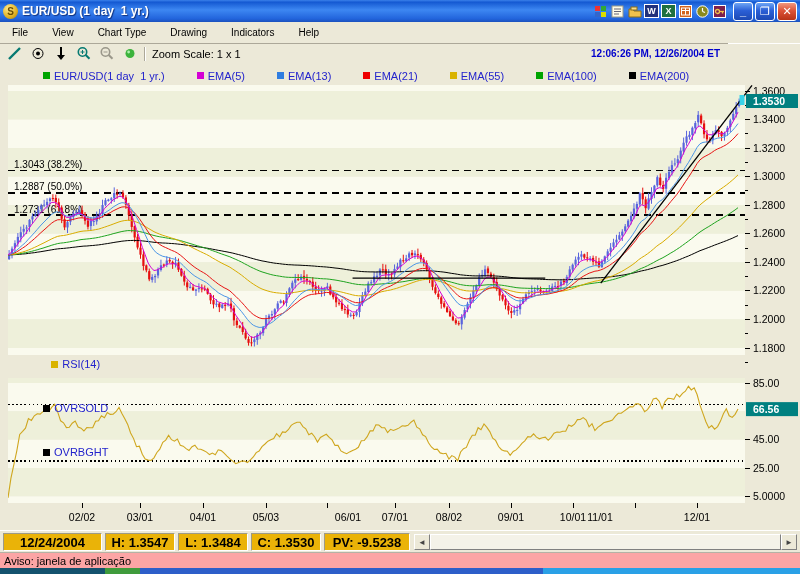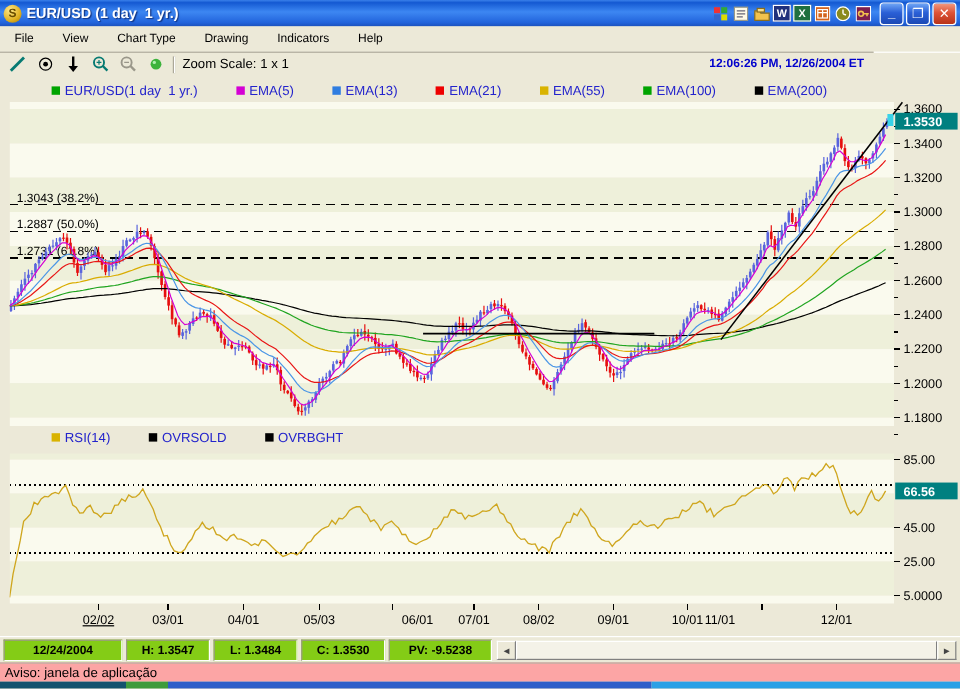--- a/index.html
+++ b/index.html
@@ -30,29 +30,29 @@
   #tools{display:flex;align-items:center;gap:7px;margin-left:7px;}
   .tico{width:16px;height:15px;display:flex;align-items:center;justify-content:center;}
   .tsep{width:1px;height:14px;background:#aca899;border-right:1px solid #fff;margin:0 6px;}
   #zoomscale{color:#000;}
   #clock{margin-left:auto;margin-right:8px;color:#0000cc;font-weight:bold;font-size:10px;}
   
   #chart{position:absolute;left:0;top:62px;width:800px;height:468px;background:#ece9d8;}
   #csvg{position:absolute;left:0;top:0;}
   .legend{position:absolute;left:43px;display:flex;align-items:center;gap:32px;
           font-size:11px;color:#2323cc;height:13px;}
-  #legend1{top:7px;} #legend2{top:296px;}
+  #legend1{top:7px;} #legend2{top:296px;flex-direction:column;}
   .lsq{display:inline-block;width:7px;height:7px;margin-right:4px;}
   .litem{display:flex;align-items:center;white-space:pre;}
   .xlab{position:absolute;font-size:10.5px;color:#000;transform:translateX(-50%);top:449px;}
   
   #statusbar{position:absolute;left:0;top:530px;width:800px;height:22px;background:#ece9d8;
     border-top:1px solid #fff;display:flex;align-items:center;}
   .scell{height:16px;margin-left:3px;display:flex;align-items:center;justify-content:center;
-    font-size:10px;font-weight:bold;color:#000;background:#84cc16;
+    font-size:13px;font-weight:bold;color:#000;background:#eab308;
     border:1px solid;border-color:#9d9a88 #fff #fff #9d9a88;}
   #hscroll{flex:1;height:17px;margin:0 3px 0 4px;display:flex;align-items:center;}
   .sbtn{width:16px;height:16px;font-size:8px;color:#444;background:#ece9d8;padding:0;
     border:1px solid;border-color:#fff #808080 #808080 #fff;display:flex;align-items:center;justify-content:center;}
   #sbT{flex:1;height:16px;background:#f4f2e8;border:1px solid;border-color:#fff #808080 #808080 #fff;box-sizing:border-box;}
   
   #aviso{position:absolute;left:0;top:552px;width:800px;height:16px;background:#fca5a5;
     border-top:1px solid #b5b2a5;font-size:11px;color:#000;display:flex;align-items:center;padding-left:4px;box-sizing:border-box;}
   #strip{position:absolute;left:0;top:568px;width:800px;height:6px;}
   .seg{position:absolute;top:0;height:6px;}
@@ -800,21 +800,21 @@
         <span class="litem"><span class="lsq" style="background: rgb(238, 0, 0);"></span><span>EMA(21)</span></span>
         <span class="litem"><span class="lsq" style="background: rgb(217, 179, 0);"></span><span>EMA(55)</span></span>
         <span class="litem"><span class="lsq" style="background: rgb(0, 164, 0);"></span><span>EMA(100)</span></span>
         <span class="litem"><span class="lsq" style="background: rgb(0, 0, 0);"></span><span>EMA(200)</span></span>
       </div>
     <div id="legend2" class="legend">
         <span class="litem"><span class="lsq" style="background: rgb(217, 179, 0);"></span><span>RSI(14)</span></span>
         <span class="litem"><span class="lsq" style="background: rgb(0, 0, 0);"></span><span>OVRSOLD</span></span>
         <span class="litem"><span class="lsq" style="background: rgb(0, 0, 0);"></span><span>OVRBGHT</span></span>
       </div>
-  <span class="xlab" style="left: 82px; text-decoration: underline;">02/02</span>
+  <span class="xlab" style="left: 82px;">02/02</span>
       <span class="xlab" style="left: 140px;">03/01</span>
       <span class="xlab" style="left: 203px;">04/01</span>
       <span class="xlab" style="left: 266px;">05/03</span>
       <span class="xlab" style="left: 327px; padding-left: 42px;">06/01</span>
       <span class="xlab" style="left: 395px;">07/01</span>
       <span class="xlab" style="left: 449px;">08/02</span>
       <span class="xlab" style="left: 511px;">09/01</span>
       <span class="xlab" style="left: 573px;">10/01</span>
       <span class="xlab" style="left: 600px;">11/01</span>
       <span class="xlab" style="left: 697px;">12/01</span>

